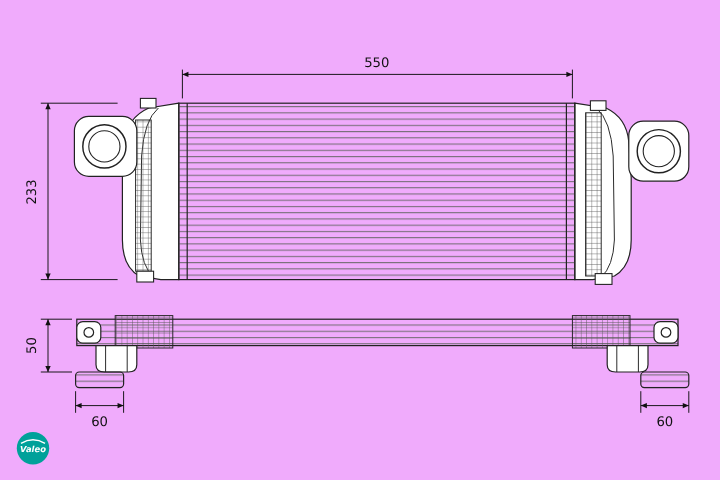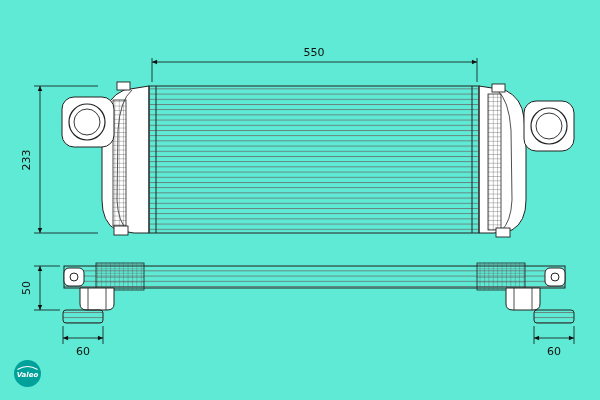--- a/index.html
+++ b/index.html
@@ -1,16 +1,16 @@
 <!DOCTYPE html>
 <html><head>
 <meta charset="utf-8">
 <style>
   html,body{margin:0;padding:0;background:#ffffff;}
-  .stage{width:600px;height:400px;position:relative;background:#5eead4;overflow:hidden;
+  .stage{width:600px;height:400px;position:relative;background:#f0abfc;overflow:hidden;
          font-family:"DejaVu Sans",sans-serif;}
   svg{display:block;}
   .dim-text{font-family:"DejaVu Sans",sans-serif;font-size:11px;fill:#111;stroke:none;}
   .logo-text{font-family:"DejaVu Sans",sans-serif;font-size:7px;font-style:italic;
              font-weight:bold;fill:#ffffff;stroke:none;}
 </style>
 </head>
 <body>
 
 <div class="stage">

